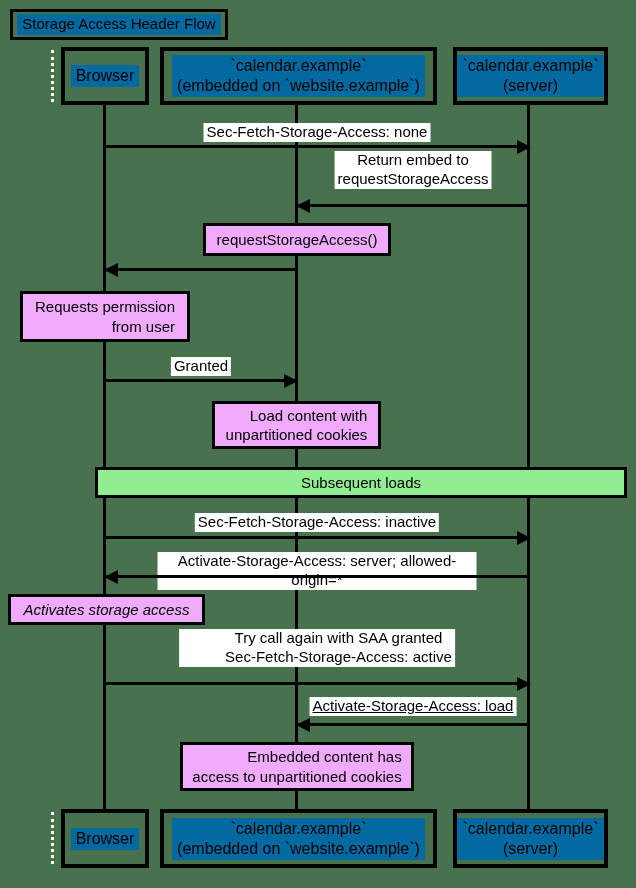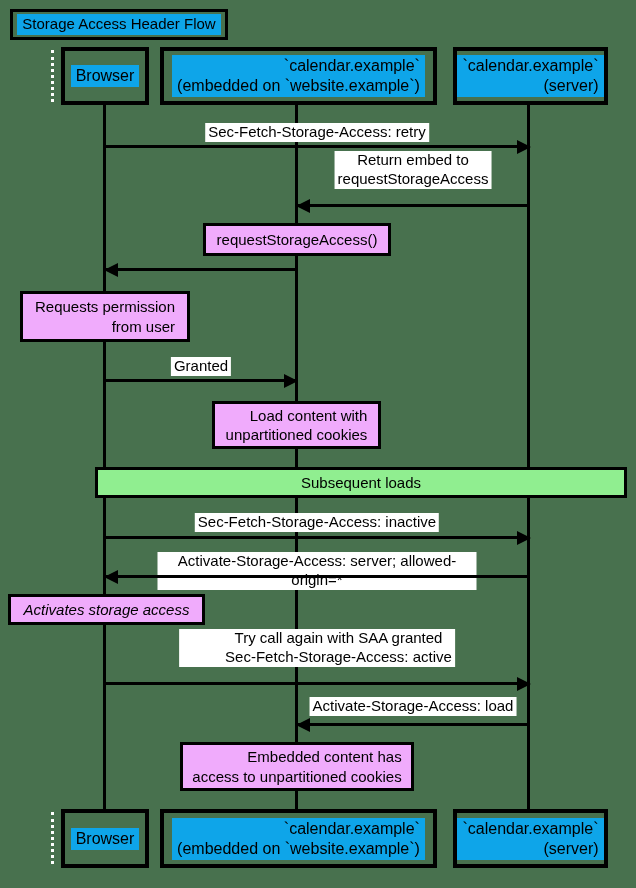--- a/index.html
+++ b/index.html
@@ -13,21 +13,21 @@
     overflow: hidden;
   }
   
   .titlebox {
     position: absolute; left: 10px; top: 9px; width: 218px; height: 31px;
     border: 3px solid #000; box-sizing: border-box;
     display: flex; align-items: center; justify-content: center;
   }
   .titlebox .wchip { font-size: 15px; }
   .wchip {
-    background: #0ea5e9; padding: 1px 5px; text-align: right;
+    background: #0369a1; padding: 1px 5px; text-align: center;
     white-space: pre-line; line-height: 1.25;
   }
   
   .pbox {
     position: absolute; border: 4px solid #000; box-sizing: border-box;
     display: flex; align-items: center; justify-content: center;
   }
   .pbox .wchip { font-size: 16px; }
   .pb-top { top: 47px; height: 58px; }
   .pb-bot { top: 809px; height: 59px; }
@@ -88,21 +88,21 @@
   </div>
   <div class="pbox pb-top px-embed">
     <span class="wchip">`calendar.example`
 (embedded on `website.example`)</span>
   </div>
   <div class="pbox pb-top px-server">
     <span class="wchip">`calendar.example`
 (server)</span>
   </div>
 
-  <div class="mlabel" style="left:317px; top:123px;">Sec-Fetch-Storage-Access: retry</div>
+  <div class="mlabel" style="left:317px; top:123px;">Sec-Fetch-Storage-Access: none</div>
   <div class="arrow" style="left:105px; top:145px; width:425px;">
     <span class="head head-right"></span>
   </div>
 
   <div class="mlabel" style="left:413px; top:151px;">Return embed to
 requestStorageAccess</div>
   <div class="arrow" style="left:297px; top:204px; width:233px;">
     <span class="head head-left"></span>
   </div>
 
@@ -136,21 +136,21 @@
   </div>
 
   <div class="note" style="left:8px; top:594px; width:197px; height:31px;font-style:italic;">Activates storage access</div>
 
   <div class="mlabel" style="left:317px; top:629px;padding-left:46px;">Try call again with SAA granted
 Sec-Fetch-Storage-Access: active</div>
   <div class="arrow" style="left:105px; top:682px; width:425px;">
     <span class="head head-right"></span>
   </div>
 
-  <div class="mlabel" style="left:413px; top:697px;">Activate-Storage-Access: load</div>
+  <div class="mlabel" style="left:413px; top:697px;text-decoration:underline;">Activate-Storage-Access: load</div>
   <div class="arrow" style="left:297px; top:723px; width:233px;">
     <span class="head head-left"></span>
   </div>
 
   <div class="note" style="left:180px; top:742px; width:234px; height:49px;">Embedded content has
 access to unpartitioned cookies</div>
 
   <div class="actor-dotted" style="top:812px;"></div>
   <div class="pbox pb-bot px-browser">
     <span class="wchip">Browser</span>

